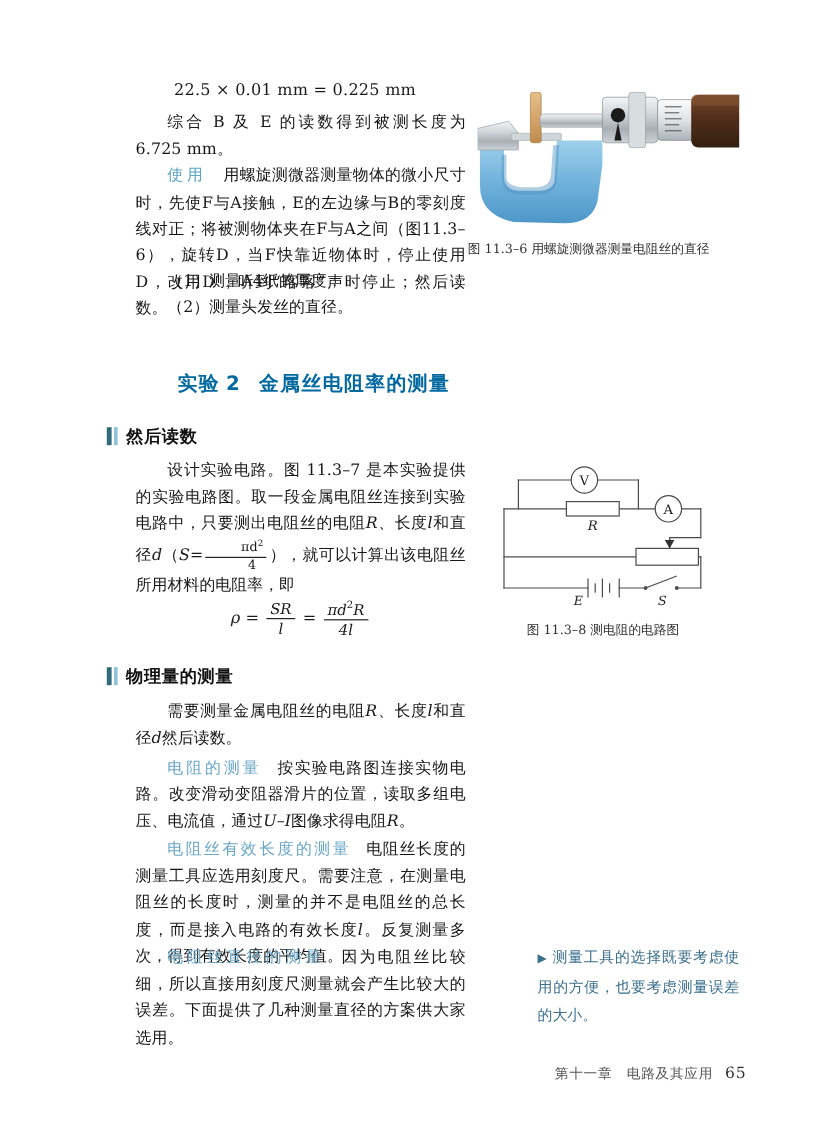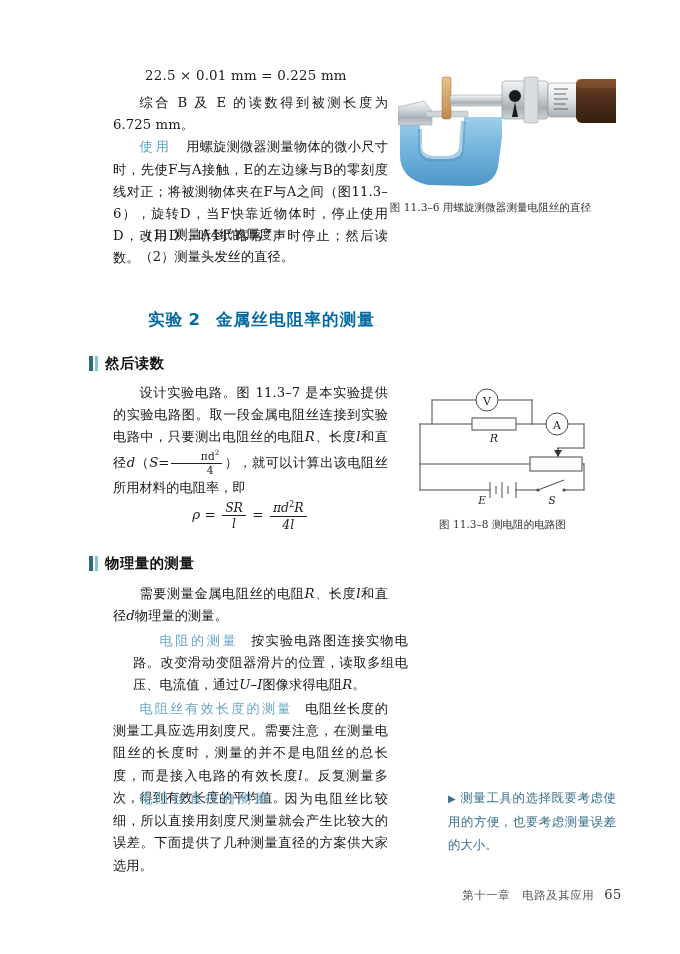--- a/index.html
+++ b/index.html
@@ -185,21 +185,20 @@
     position: absolute;
     left: 113px;
     top: 583px;
     width: 275px;
   }
   #meas-r {
     position: absolute;
     left: 113px;
     top: 630px;
     width: 275px;
-    margin-left: 20px;
   }
   #meas-len {
     position: absolute;
     left: 113px;
     top: 698px;
     width: 275px;
   }
   #meas-dia {
     position: absolute;
     left: 113px;
@@ -417,21 +416,21 @@
   <div id="fig2-caption">图 11.3–8   测电阻的电路图</div>
 
   <div class="subhead" id="sub-measure">
     <span class="bars">
         <span class="b1"></span>
         <span class="b2"></span>
       </span>
     <span class="txt">物理量的测量</span>
   </div>
 
-  <div id="measure-intro" class="para indent"><span>需要测量金属电阻丝的电阻</span><i>R</i><span>、长度</span><i>l</i><span>和直径</span><i>d</i><span>物理量的测量。</span></div>
+  <div id="measure-intro" class="para indent"><span>需要测量金属电阻丝的电阻</span><i>R</i><span>、长度</span><i>l</i><span>和直径</span><i>d</i><span>然后读数。</span></div>
 
   <div id="meas-r" class="para indent"><span class="blue-term">电阻的测量</span><span style="display:inline-block;width:12px"></span><span>按实验电路图连接实物电路。改变滑动变阻器滑片的位置，读取多组电压、电流值，通过</span><i>U–I</i><span>图像求得电阻</span><i>R</i><span>。</span></div>
 
   <div id="meas-len" class="para indent"><span class="blue-term">电阻丝有效长度的测量</span><span style="display:inline-block;width:12px"></span><span>电阻丝长度的测量工具应选用刻度尺。需要注意，在测量电阻丝的长度时，测量的并不是电阻丝的总长度，而是接入电路的有效长度</span><i>l</i><span>。反复测量多次，得到有效长度的平均值。</span></div>
 
   <div id="meas-dia" class="para indent"><span class="blue-term">电阻丝直径的测量</span><span style="display:inline-block;width:12px"></span><span>因为电阻丝比较细，所以直接用刻度尺测量就会产生比较大的误差。下面提供了几种测量直径的方案供大家选用。</span></div>
 
   <div id="margin-note"><span class="tri">▶</span><span>测量工具的选择既要考虑使用的方便，也要考虑测量误差的大小。</span></div>
 
   <div id="footer"><span>第十一章</span><span style="display:inline-block;width:12px"></span><span>电路及其应用</span><span class="pg">65</span></div>

